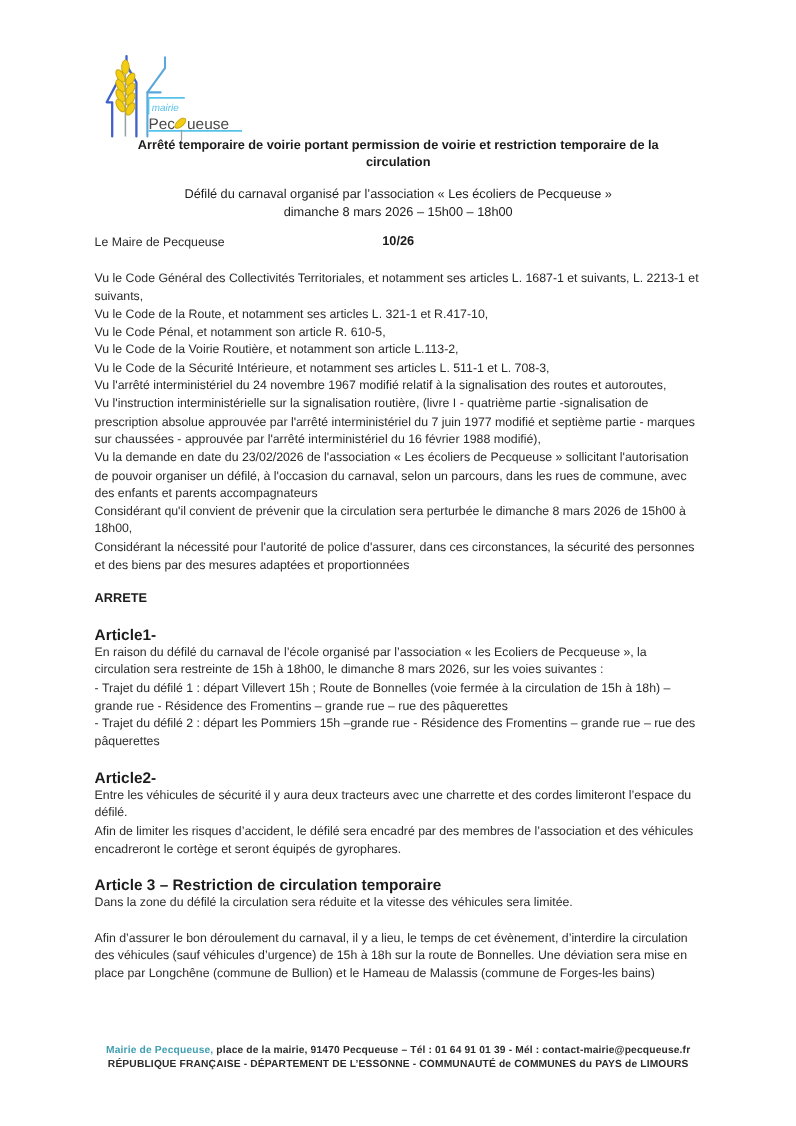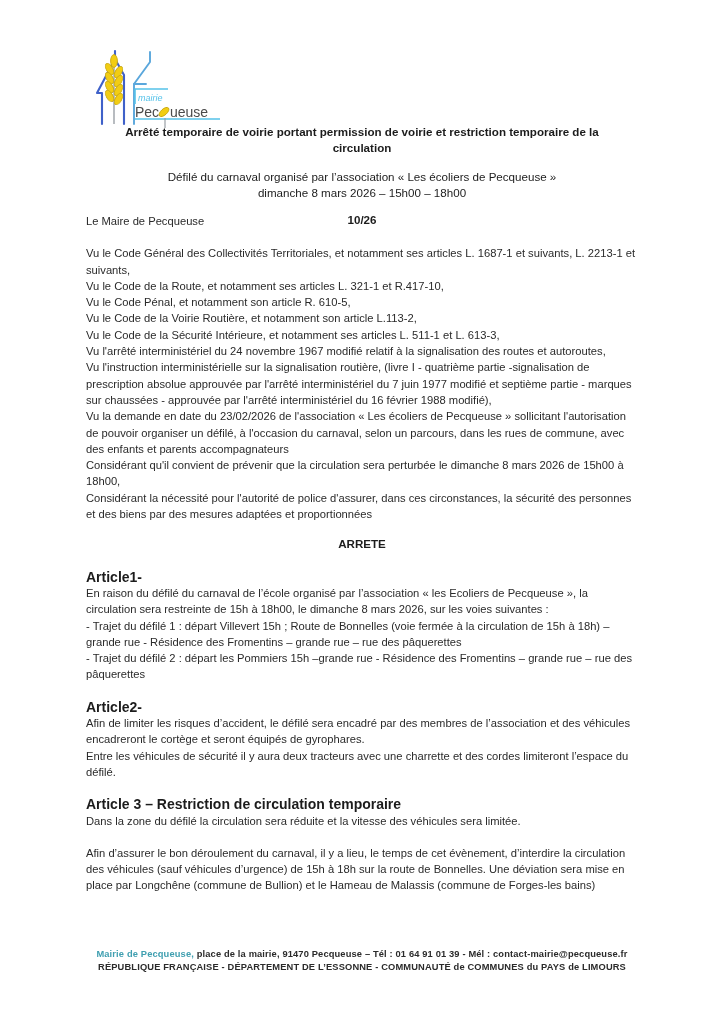--- a/index.html
+++ b/index.html
@@ -21,21 +21,21 @@
   .doc-number{font-weight:bold;font-size:11.6px;margin-top:13px;}
   
   .body{
     position:absolute;left:86px;top:213px;width:552px;
     font-size:11.2px;line-height:16.3px;color:#2a2a2a;
   }
   .body p{margin:0;}
   .salutation{margin:0 0 16px 0 !important;}
   .clauses p{margin:0;}
   .decision{
-    text-align:center;font-weight:bold;font-size:11.6px;color:#1c1c1c;
+    font-weight:bold;font-size:11.6px;color:#1c1c1c;
     margin:14px 0 11px 0 !important;
   }
   .article{margin-top:16px;}
   .article:first-of-type{margin-top:0;}
   .article h3{margin:0;font-size:14px;line-height:16.3px;font-weight:bold;color:#1c1c1c;}
   .gap{margin-top:16px !important;}
   
   .footer{
     position:absolute;left:0;top:948px;width:724px;
     text-align:center;font-weight:bold;font-size:9.3px;line-height:13px;
@@ -102,41 +102,41 @@
   </div>
 
   <div class="body">
     <p class="salutation">Le Maire de Pecqueuse</p>
 
     <div class="clauses">
       <p>Vu le Code Général des Collectivités Territoriales, et notamment ses articles L. 1687-1 et suivants, L. 2213-1 et suivants,</p>
       <p>Vu le Code de la Route, et notamment ses articles L. 321-1 et R.417-10,</p>
       <p>Vu le Code Pénal, et notamment son article R. 610-5,</p>
       <p>Vu le Code de la Voirie Routière, et notamment son article L.113-2,</p>
-      <p>Vu le Code de la Sécurité Intérieure, et notamment ses articles L. 511-1 et L. 613-3,</p>
+      <p>Vu le Code de la Sécurité Intérieure, et notamment ses articles L. 511-1 et L. 708-3,</p>
       <p>Vu l'arrêté interministériel du 24 novembre 1967 modifié relatif à la signalisation des routes et autoroutes,</p>
       <p>Vu l'instruction interministérielle sur la signalisation routière, (livre I - quatrième partie -signalisation de prescription absolue approuvée par l'arrêté interministériel du 7 juin 1977 modifié et septième partie - marques sur chaussées - approuvée par l'arrêté interministériel du 16 février 1988 modifié),</p>
       <p>Vu la demande en date du 23/02/2026 de l'association « Les écoliers de Pecqueuse » sollicitant l'autorisation de pouvoir organiser un défilé, à l'occasion du carnaval, selon un parcours, dans les rues de commune, avec des enfants et parents accompagnateurs</p>
       <p>Considérant qu'il convient de prévenir que la circulation sera perturbée le dimanche 8 mars 2026 de 15h00 à 18h00,</p>
       <p>Considérant la nécessité pour l'autorité de police d'assurer, dans ces circonstances, la sécurité des personnes et des biens par des mesures adaptées et proportionnées</p>
     </div>
 
     <p class="decision">ARRETE</p>
 
     <div class="article">
       <h3>Article1-</h3>
       <p>En raison du défilé du carnaval de l’école organisé par l’association « les Ecoliers de Pecqueuse », la circulation sera restreinte de 15h à 18h00, le dimanche 8 mars 2026, sur les voies suivantes :</p>
       <p>- Trajet du défilé 1 : départ Villevert 15h ; Route de Bonnelles (voie fermée à la circulation de 15h à 18h) –grande rue - Résidence des Fromentins – grande rue – rue des pâquerettes</p>
       <p>- Trajet du défilé 2 : départ les Pommiers 15h –grande rue - Résidence des Fromentins – grande rue – rue des pâquerettes</p>
     </div>
 
     <div class="article">
       <h3>Article2-</h3>
+      <p>Entre les véhicules de sécurité il y aura deux tracteurs avec une charrette et des cordes limiteront l’espace du défilé.</p>
       <p>Afin de limiter les risques d’accident, le défilé sera encadré par des membres de l’association et des véhicules encadreront le cortège et seront équipés de gyrophares.</p>
-      <p>Entre les véhicules de sécurité il y aura deux tracteurs avec une charrette et des cordes limiteront l’espace du défilé.</p>
     </div>
 
     <div class="article">
       <h3>Article 3 – Restriction de circulation temporaire</h3>
       <p>Dans la zone du défilé la circulation sera réduite et la vitesse des véhicules sera limitée.</p>
       <p class="gap">Afin d’assurer le bon déroulement du carnaval, il y a lieu, le temps de cet évènement, d’interdire la circulation des véhicules (sauf véhicules d’urgence) de 15h à 18h sur la route de Bonnelles. Une déviation sera mise en place par Longchêne (commune de Bullion) et le Hameau de Malassis (commune de Forges-les bains)</p>
     </div>
   </div>
 
   <div class="footer">

